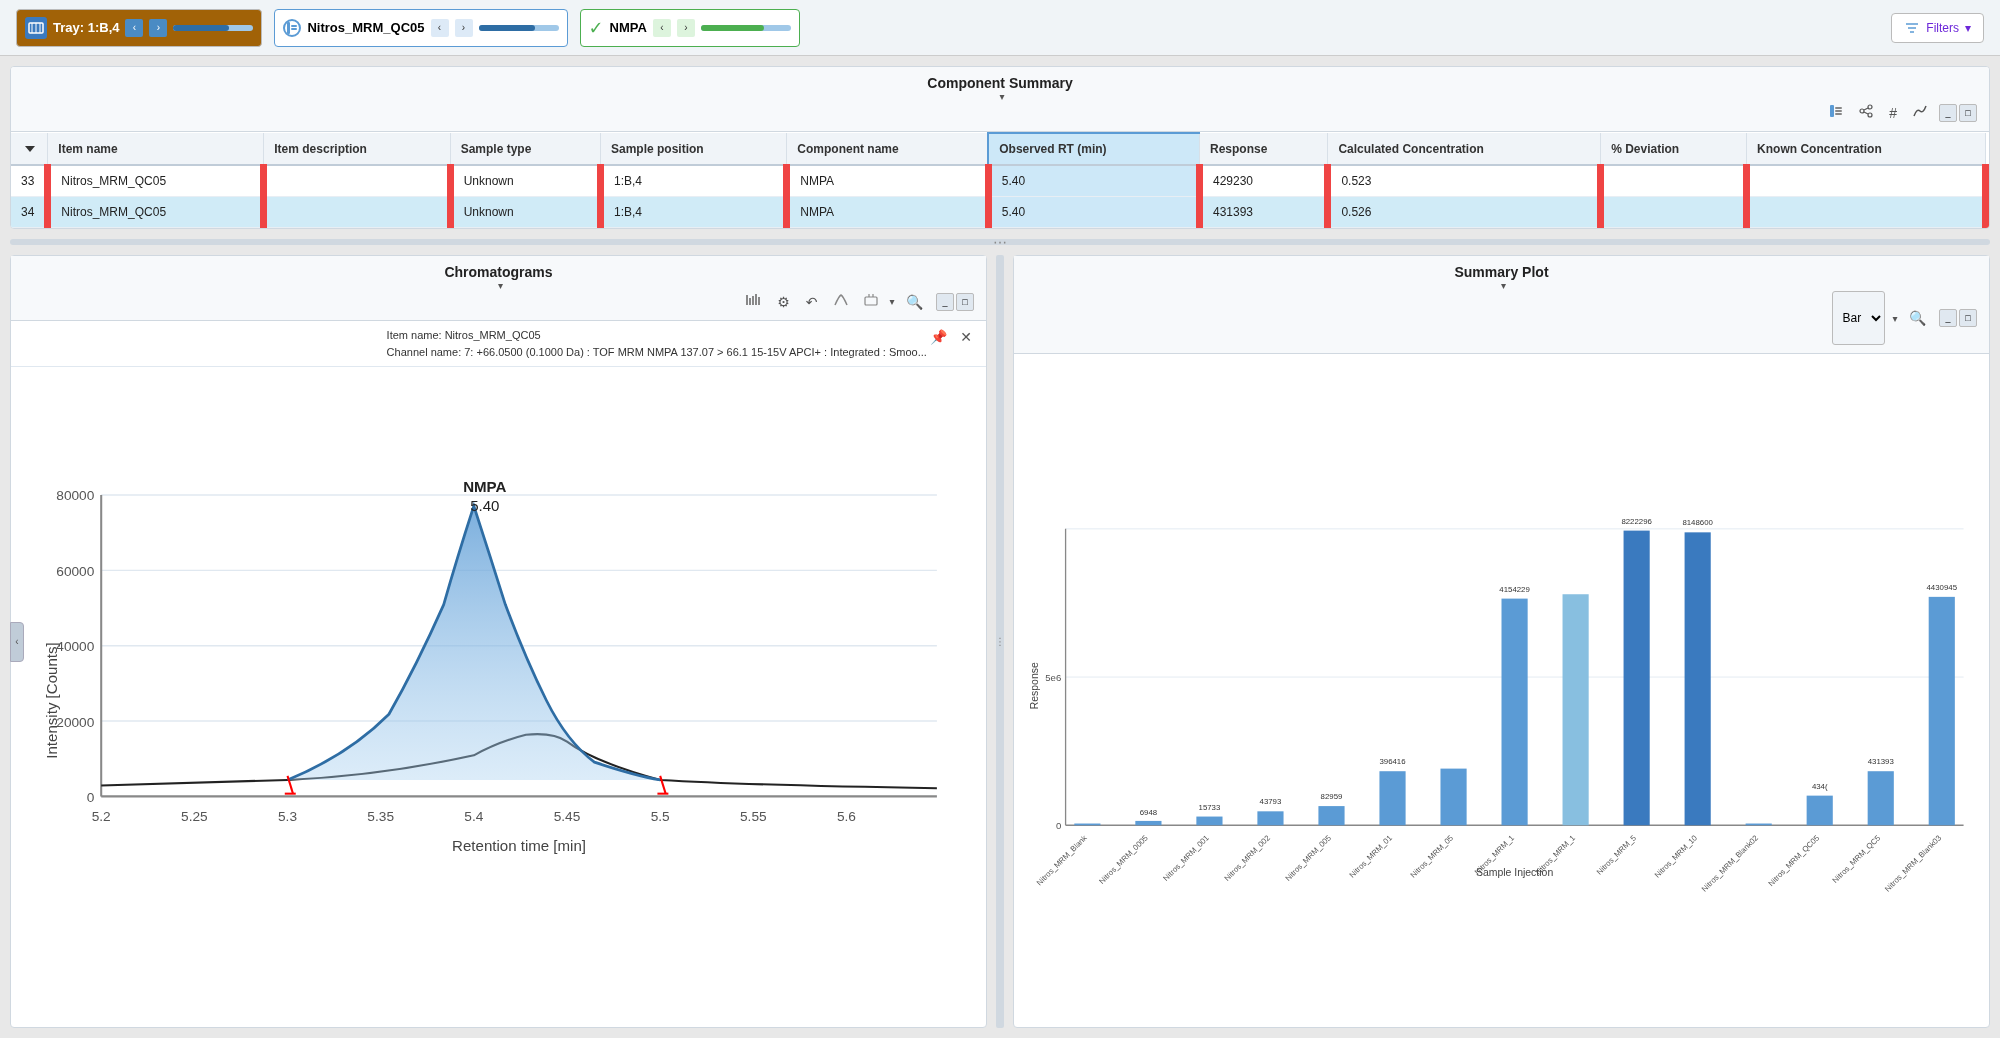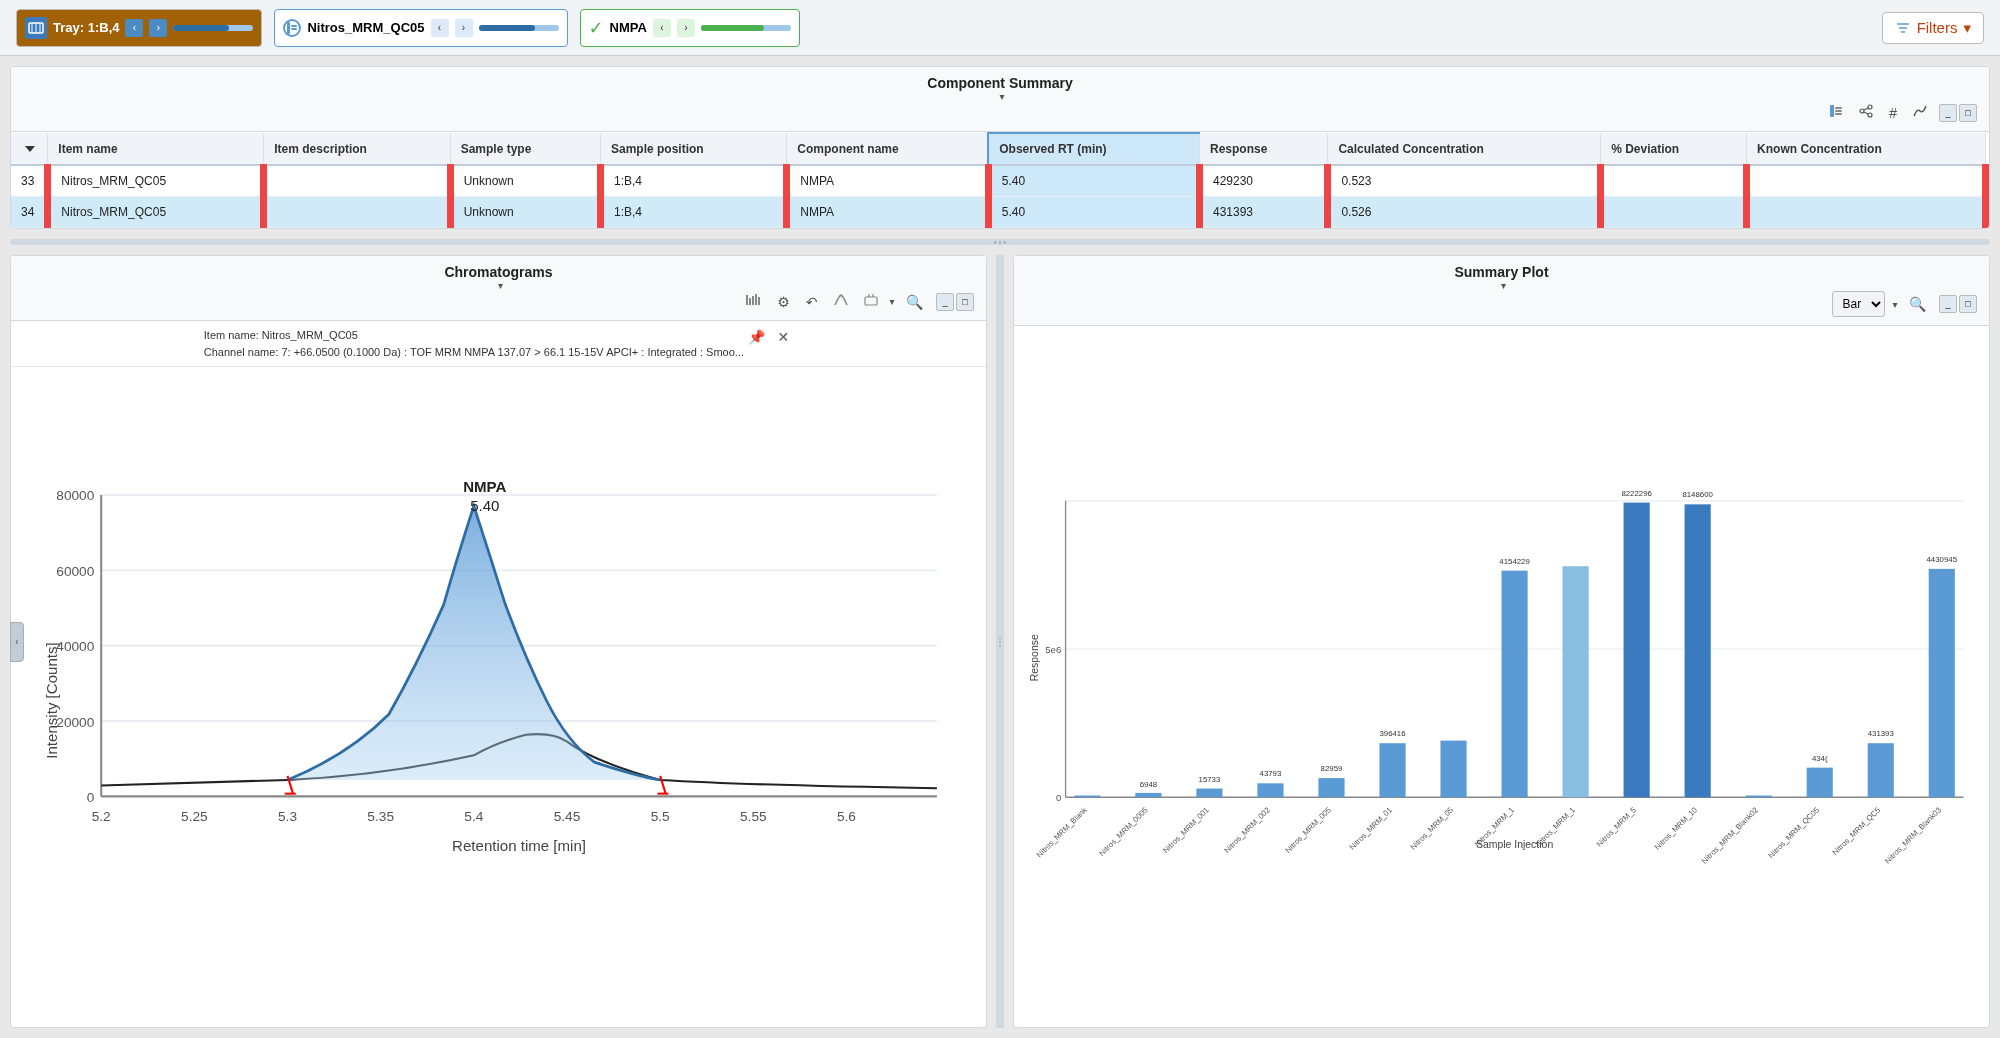--- a/index.html
+++ b/index.html
@@ -108,22 +108,22 @@
     .filters-btn {
       margin-left: auto;
       display: flex;
       align-items: center;
       gap: 6px;
       background: #fff;
       border: 1px solid #bbb;
       border-radius: 4px;
       padding: 6px 12px;
       cursor: pointer;
-      font-size: 15px;
-      color: #c2410c;
+      font-size: 12px;
+      color: #6d28d9;
     }
 
     
     .main-content {
       padding: 10px;
       display: flex;
       flex-direction: column;
       gap: 8px;
       height: calc(1038px - 56px);
     }
@@ -229,41 +229,41 @@
       min-width: 0;
     }
 
     
     .chrom-info {
       padding: 6px 10px;
       font-size: 11px;
       color: #333;
       border-bottom: 1px solid #e0e8f0;
       display: flex;
-      justify-content: center;
+      justify-content: flex-end;
       align-items: flex-start;
     }
     .chrom-info-text { line-height: 1.5; }
     .chrom-close-btns { display: flex; gap: 4px; }
     .chrom-area {
       padding: 4px 8px 8px 8px;
       position: relative;
       height: calc(100% - 100px);
     }
 
     
     .chart-svg {
       width: 100%;
       height: 100%;
     }
     .bar-select {
       background: #f0f4f8;
       border: 1px solid #bbb;
       border-radius: 3px;
-      padding: 4px 6px;
+      padding: 18px 6px;
       font-size: 12px;
       cursor: pointer;
     }
     .component-info {
       padding: 6px 12px;
       display: flex;
       justify-content: space-between;
       font-size: 12px;
       color: #333;
       border-bottom: 1px solid #e0e8f0;

